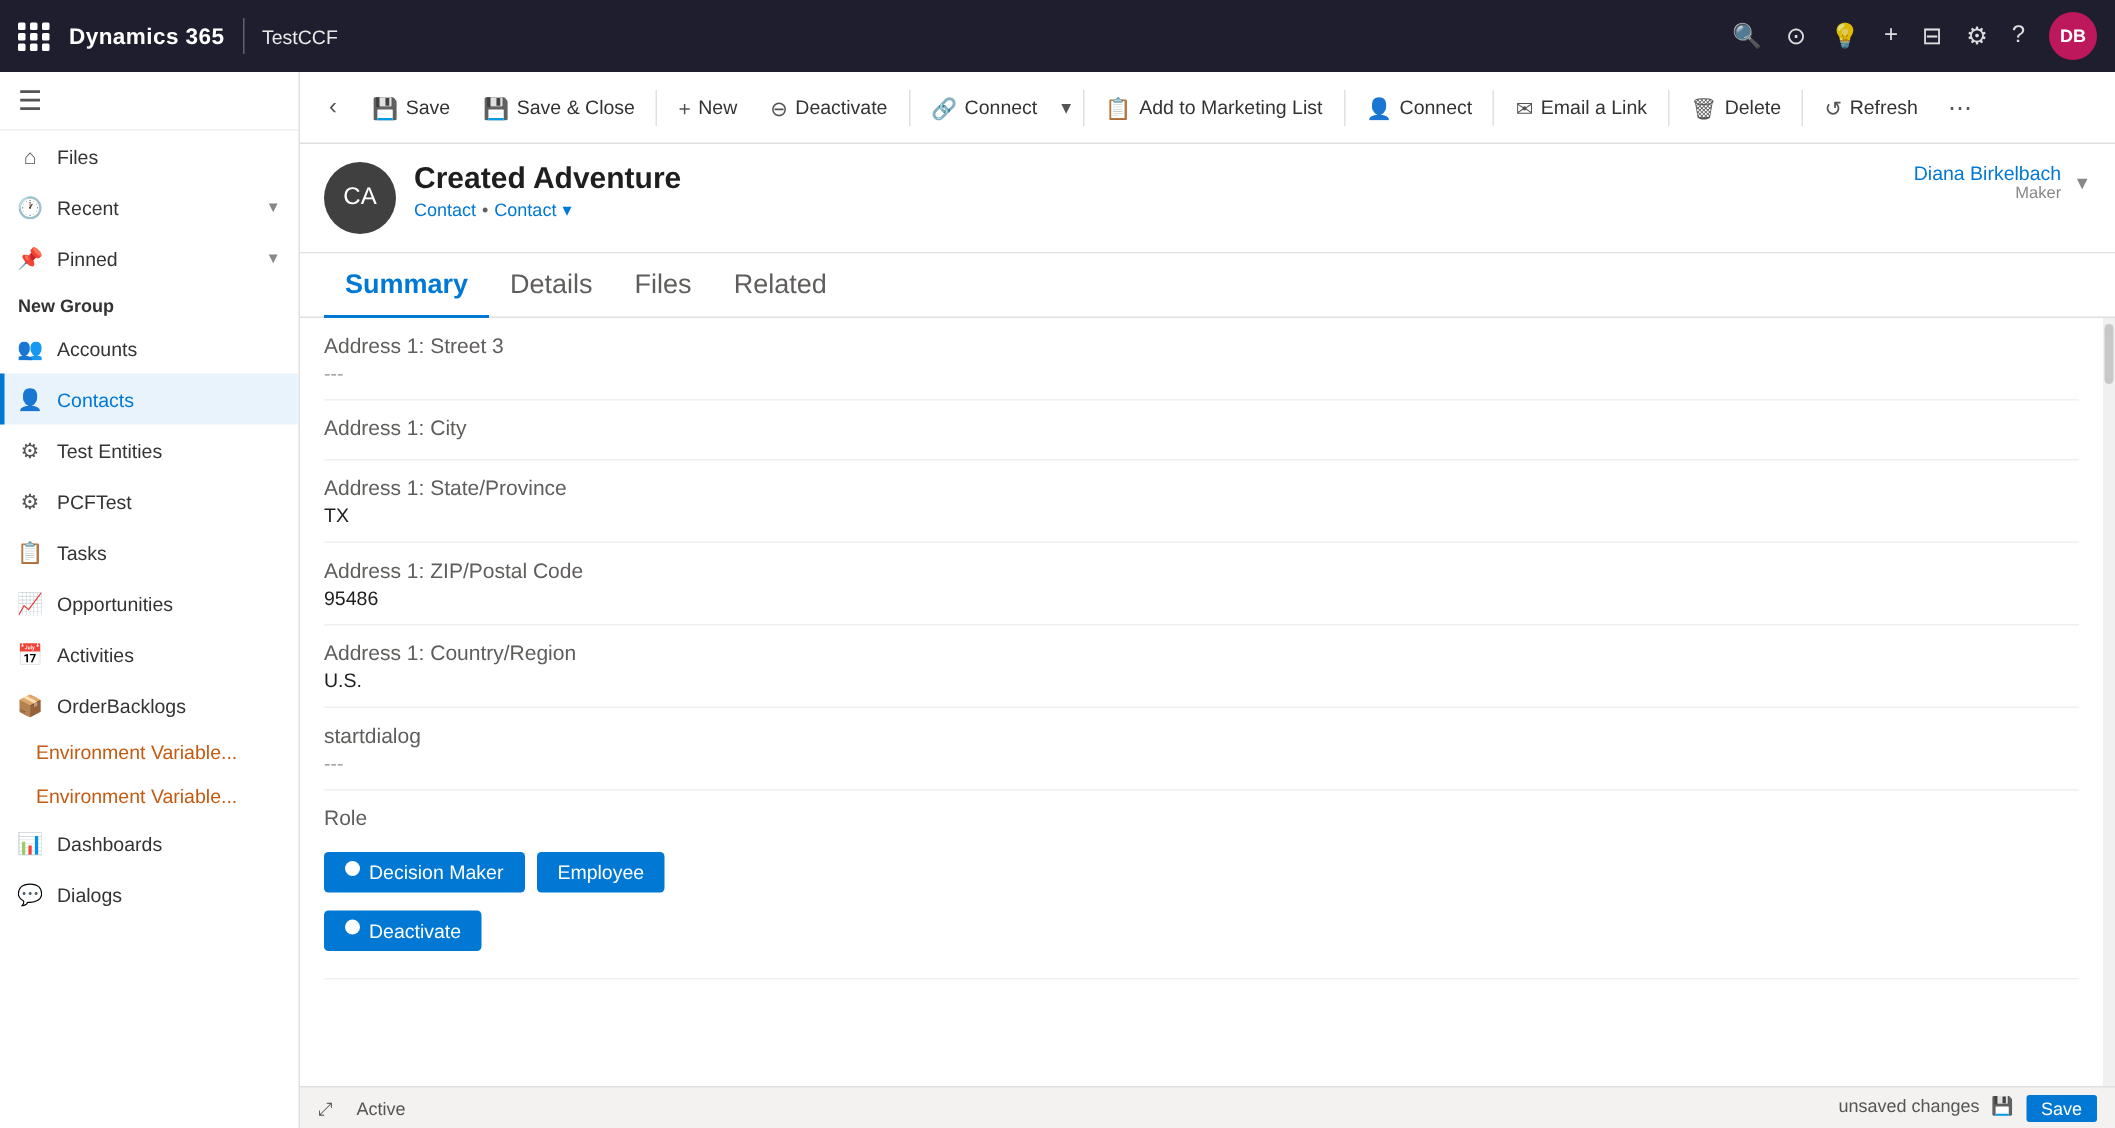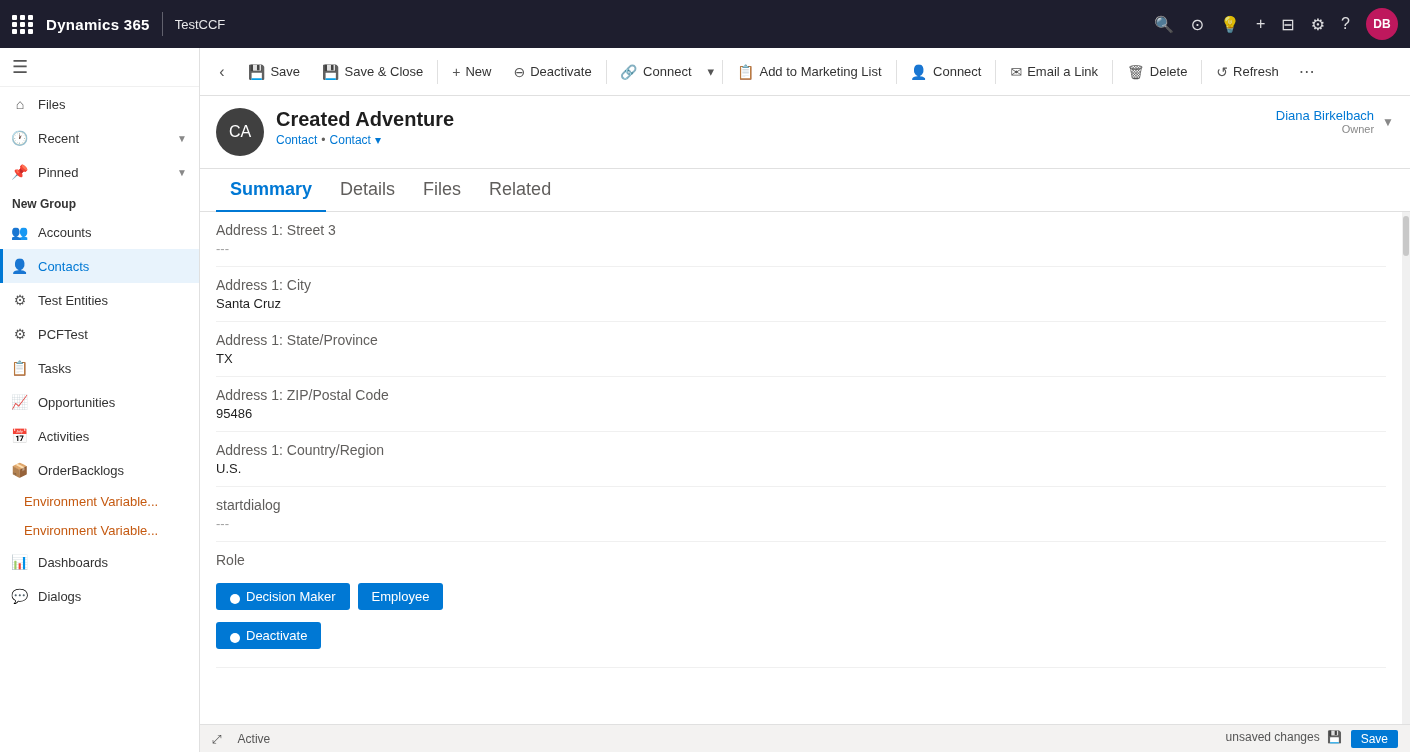--- a/index.html
+++ b/index.html
@@ -287,21 +287,21 @@
 
     
     .role-buttons {
       display: flex;
       gap: 8px;
       padding: 12px 0;
       flex-wrap: wrap;
     }
     .role-btn {
       display: flex;
-      align-items: flex-end;
+      align-items: flex-start;
       gap: 6px;
       padding: 6px 14px;
       border-radius: 3px;
       font-size: 13px;
       cursor: pointer;
       border: none;
     }
     .role-btn.active {
       background: #0078d4;
       color: white;
@@ -537,21 +537,21 @@
         <div class="record-subtitle">
           <a>Contact</a>
           <span>•</span>
           <span style="color:#0078d4; cursor:pointer;">Contact</span>
           <span style="color:#0078d4; cursor:pointer;">▾</span>
         </div>
       </div>
       <div class="record-owner">
         <div>
           <div class="record-owner-name">Diana Birkelbach</div>
-          <div class="record-owner-label">Owner</div>
+          <div class="record-owner-label">Maker</div>
         </div>
         <span class="owner-chevron">▼</span>
       </div>
     </div>
 
     <div class="tabs-bar">
       <div class="tab-item active">Summary</div>
       <div class="tab-item">Details</div>
       <div class="tab-item">Files</div>
       <div class="tab-item">Related</div>
@@ -561,21 +561,20 @@
       <div class="form-main">
         <div class="form-scroll-area">
 
           <div class="field-row">
             <div class="field-label">Address 1: Street 3</div>
             <div class="field-value field-dashes">---</div>
           </div>
 
           <div class="field-row">
             <div class="field-label">Address 1: City</div>
-            <div class="field-value">Santa Cruz</div>
           </div>
 
           <div class="field-row">
             <div class="field-label">Address 1: State/Province</div>
             <div class="field-value">TX</div>
           </div>
 
           <div class="field-row">
             <div class="field-label">Address 1: ZIP/Postal Code</div>
             <div class="field-value">95486</div>

